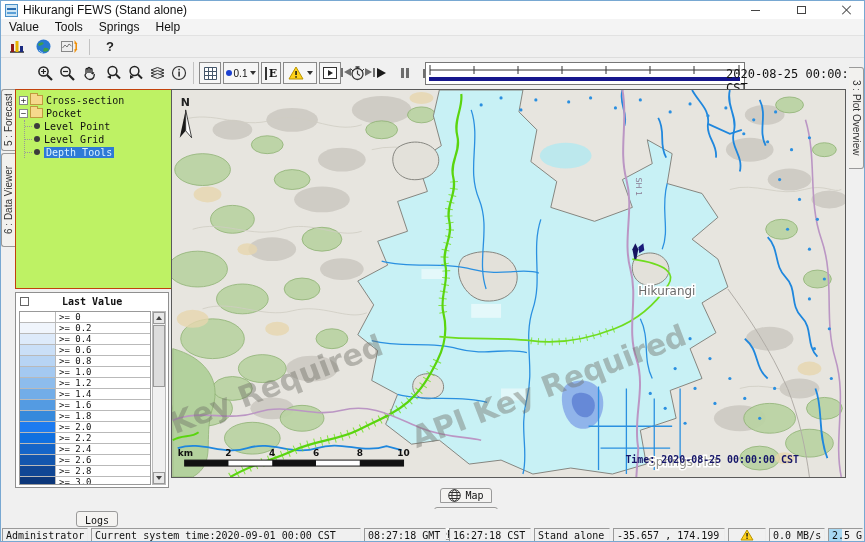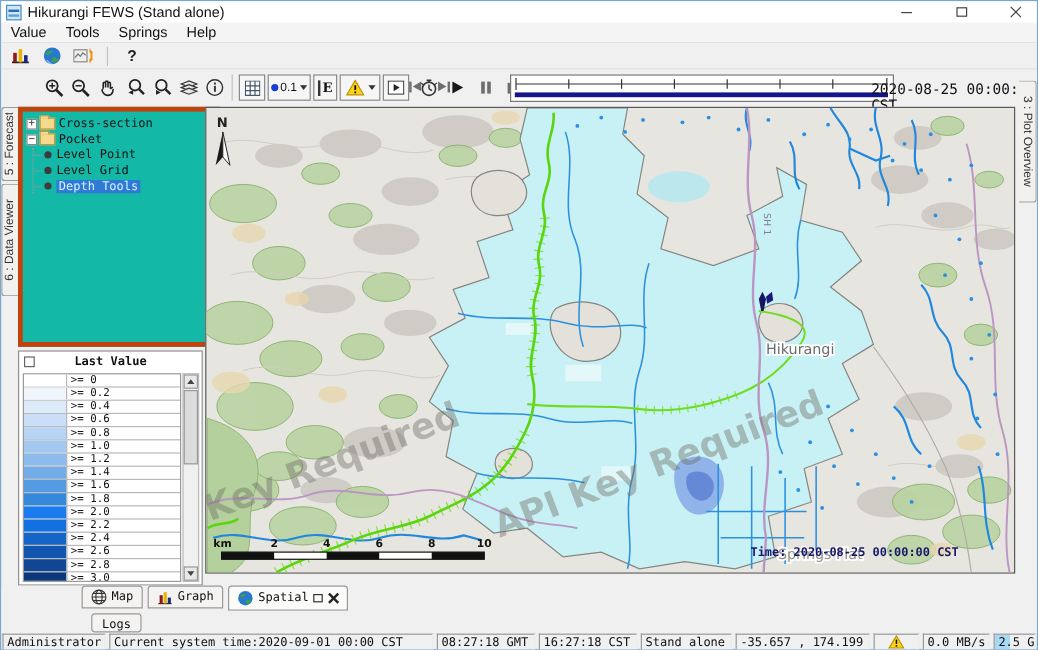--- a/index.html
+++ b/index.html
@@ -51,21 +51,21 @@
   .t-rec { width:10px; height:10px; border-radius:50%; background:#e01212; }
   #timeline { position:absolute; left:424px; top:61px; width:320px; height:23px; background:#fff; border:1px solid #777; }
   #tl-time { position:absolute; left:725px; top:66px; font-size:12px; color:#111; }
 
   
   .vtab { position:absolute; background:#f2f1ee; border:1px solid #9a9a9a; color:#333; font-size:10px;
           display:flex; align-items:center; justify-content:center; }
   .vtab-left { writing-mode:vertical-rl; transform:rotate(180deg); border-left:none; border-radius:0 3px 3px 0; }
   .vtab-right { writing-mode:vertical-rl; border-left:none; border-radius:0 3px 3px 0; }
 
-  #tree-panel { position:absolute; left:14px; top:88px; width:168px; height:200px; background:#14b8a6; border:4px solid #c2410c; overflow:hidden; font-family:"DejaVu Sans Mono", monospace; }
+  #tree-panel { position:absolute; left:14px; top:88px; width:168px; height:200px; background:#bef264; border:1px solid #c2410c; overflow:hidden; font-family:"DejaVu Sans Mono", monospace; }
   .tree-row { display:flex; align-items:center; height:12px; margin-top:1px; font-size:10px; color:#111; white-space:nowrap; }
   .expander { width:9px; height:9px; border:1px solid #888; background:#fff; font-size:9px; line-height:7px; text-align:center; color:#333; margin:0 2px 0 3px; flex:none; }
   .expander.plus::before { content:"+"; } .expander.minus::before { content:"\2212"; }
   .folder { width:13px; height:10px; background:#f6d98c; border:1px solid #c09a3e; position:relative; margin-right:3px; flex:none; }
   .folder::before { content:""; position:absolute; left:-1px; top:-3px; width:6px; height:2px; background:#f6d98c; border:1px solid #c09a3e; border-bottom:none; }
   .tree-children { margin-left:8px; border-left:1px dotted #999; }
   .tree-child { display:flex; align-items:center; height:12px; margin-top:1px; font-size:10px; color:#111; }
   .tree-child .hline { width:7px; height:0; border-top:1px dotted #999; margin-right:2px; flex:none; }
   .bullet { width:6px; height:6px; border-radius:50%; background:#3c3c3c; margin-right:4px; flex:none; }
   .sel { background:#2e7ad6; color:#d8f2ff; padding:0 2px; }
@@ -82,21 +82,21 @@
   .sb-btn { position:absolute; left:0; width:12px; height:12px; background:#e8e8e8; border:1px solid #999; display:flex; align-items:center; justify-content:center; }
   .sb-up { top:0; } .sb-dn { bottom:0; }
   .sb-tri-up { width:0; height:0; border-left:3px solid transparent; border-right:3px solid transparent; border-bottom:4px solid #444; }
   .sb-tri-dn { width:0; height:0; border-left:3px solid transparent; border-right:3px solid transparent; border-top:4px solid #444; }
   .sb-thumb { position:absolute; left:0; top:13px; width:12px; height:62px; background:#dcdcdc; border:1px solid #999; }
 
   #map { position:absolute; left:170px; top:88px; width:675px; height:389px; border:1px solid #5a5a5a; background:#e7e5df; }
   #right-strip { position:absolute; left:847px; top:58px; width:17px; height:429px; background:#f0f0f0; }
 
   
-  #tabsrow { position:absolute; left:0; top:487px; width:863px; height:21px; background:#f0f0f0; display:flex; align-items:flex-start; padding-left:67px; gap:4px; }
+  #tabsrow { position:absolute; left:0; top:487px; width:863px; height:21px; background:#f0f0f0; display:flex; align-items:center; padding-left:67px; gap:4px;flex-direction:column; }
   .btab { height:19px; border:1px solid #9a9a9a; border-radius:3px 3px 0 0; background:#f4f3f1; display:flex; align-items:center; gap:4px; padding:0 7px; font-size:10px; font-family:"DejaVu Sans Mono", monospace; color:#111; }
   .btab.active { background:#fbfbfa; height:21px; }
   .tab-max { width:8px; height:7px; border:1px solid #333; }
   .tab-close { position:relative; width:9px; height:9px; }
   .tab-close::before,.tab-close::after { content:""; position:absolute; left:4px; top:-1px; width:2px; height:11px; background:#222; }
   .tab-close::before { transform:rotate(45deg); } .tab-close::after { transform:rotate(-45deg); }
   #logsrow { position:absolute; left:0; top:508px; width:863px; height:19px; background:#f0f0f0; display:flex; align-items:center; padding-left:75px; }
   .logtab { height:16px; border:1px solid #9a9a9a; border-radius:3px; background:#f4f3f1; font-size:10px; font-family:"DejaVu Sans Mono", monospace; color:#111; padding:0 8px; display:flex; align-items:flex-end; }
 
   

